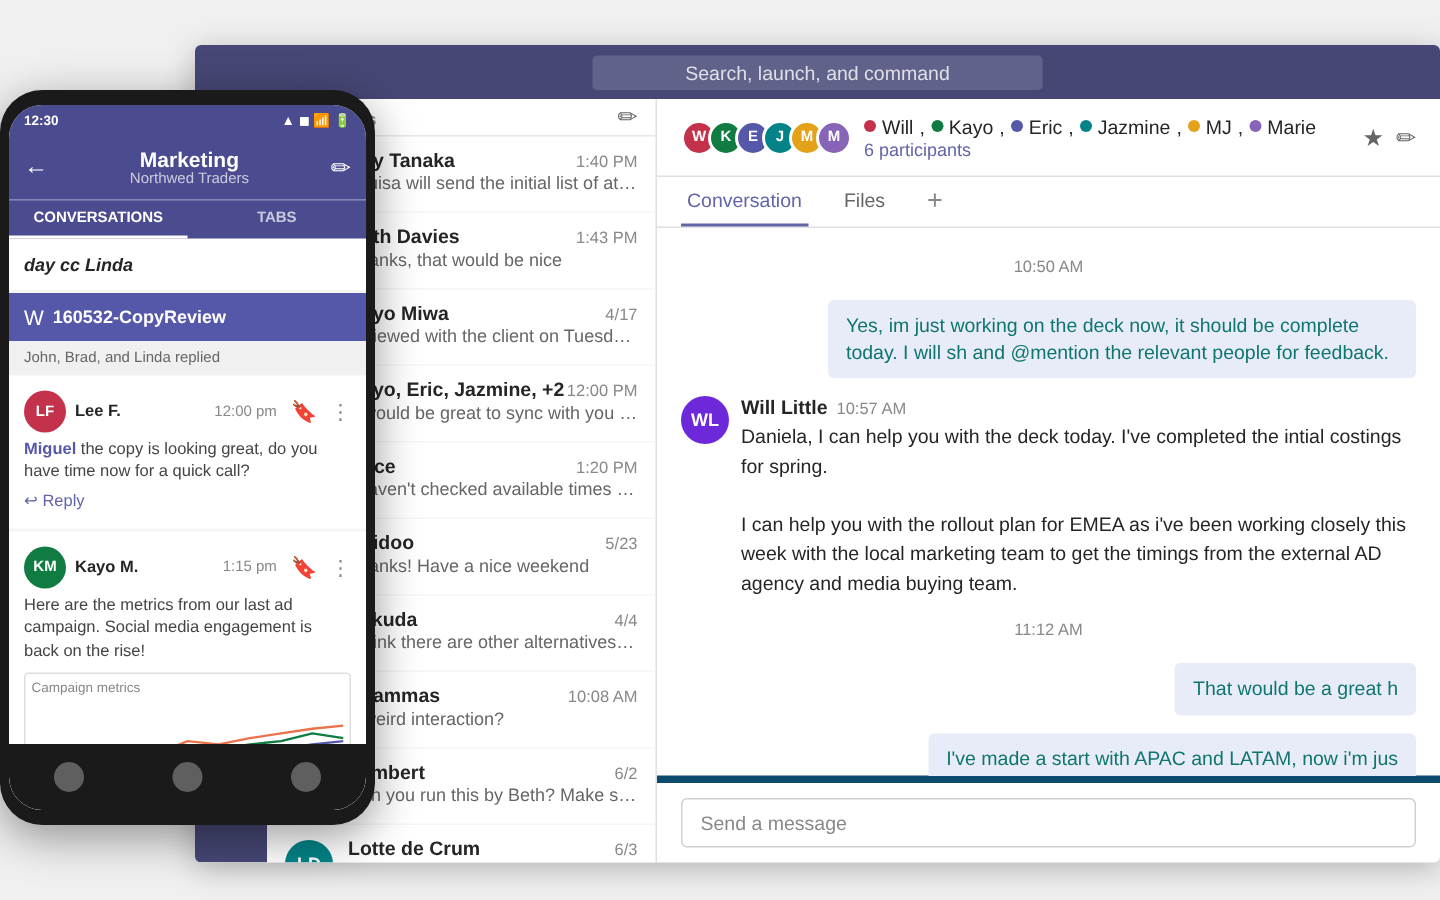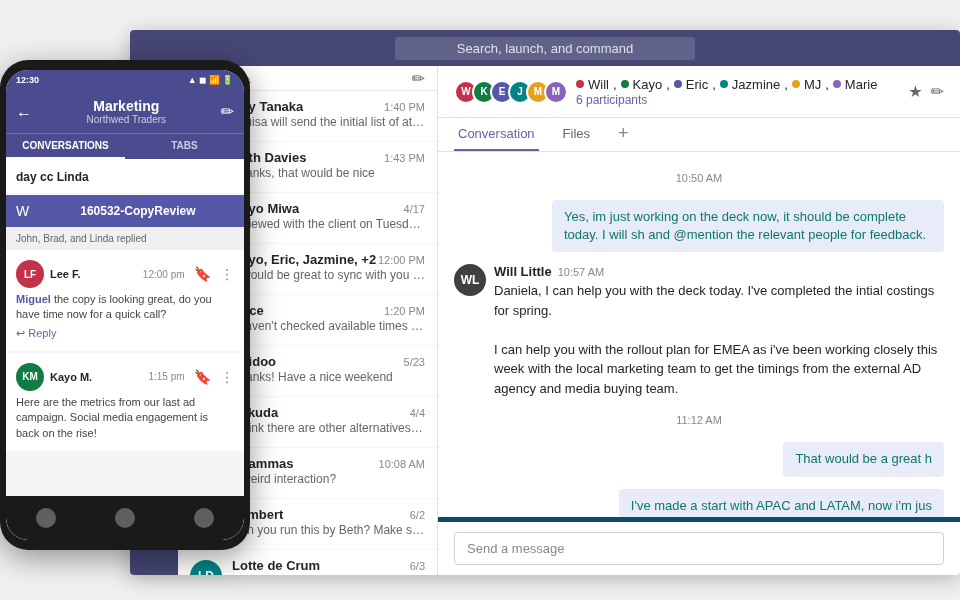--- a/index.html
+++ b/index.html
@@ -441,20 +441,21 @@
       flex: 1;
       overflow-y: auto;
       background: #f5f5f5;
     }
 
     .phone-conversation-item {
       background: #fff;
       margin-bottom: 2px;
       padding: 8px 10px;
       cursor: pointer;
+      font-style: italic;
     }
 
     .phone-conv-title {
       font-size: 12px;
       font-weight: 600;
       color: #252525;
     }
 
     .phone-message-item {
       padding: 10px;
@@ -568,21 +569,20 @@
 
     .phone-selected-item {
       background: #5558a8;
       padding: 8px 10px;
     }
 
     .phone-selected-title {
       color: #fff;
       font-size: 12px;
       font-weight: 600;
-      margin-left: 45px;
     }
 
     .phone-chart-mini {
       width: 100%;
       height: 60px;
       margin-top: 4px;
     }
 
     .reply-link {
       font-size: 11px;
@@ -771,21 +771,21 @@
       <div class="chat-tabs">
         <div class="chat-tab active">Conversation</div>
         <div class="chat-tab">Files</div>
         <div class="chat-tab-add">+</div>
       </div>
 
       <div class="messages-area" id="messages-area">
           <div class="message-timestamp-center">10:50 AM</div>
           <div class="message-bubble-right">Yes, im just working on the deck now, it should be complete today. I will sh and @mention the relevant people for feedback.</div>
           <div class="message-row">
-            <div class="message-row-avatar" style="background: #404040;">WL</div>
+            <div class="message-row-avatar" style="background: #6d28d9;">WL</div>
             <div class="message-content">
               <div class="message-sender-row">
         <span class="message-sender-name">Will Little</span>
         <span class="message-time">10:57 AM</span>
       </div>
               <div class="message-text" style="white-space: pre-wrap;">Daniela, I can help you with the deck today. I've completed the intial costings for spring.
 
 I can help you with the rollout plan for EMEA as i've been working closely this week with the local marketing team to get the timings from the external AD agency and media buying team.</div>
             </div>
           </div>
@@ -856,20 +856,28 @@
       <div class="phone-message-item">
         <div class="phone-msg-header">
           <div class="phone-msg-avatar" style="background:#107c41;">KM</div>
           <span class="phone-msg-sender">Kayo M.</span>
           <span class="phone-msg-time">1:15 pm</span>
           <span style="font-size:14px; color:#c4314b; margin-left:4px;">🔖</span>
           <span style="font-size:14px; color:#888; margin-left:2px;">⋮</span>
         </div>
         <div class="phone-msg-text">Here are the metrics from our last ad campaign. Social media engagement is back on the rise!</div>
 
+        <div style="margin-top:6px; border:1px solid #ddd; border-radius:3px; padding:4px; background:#fff;">
+          <div style="font-size:9px; color:#888; margin-bottom:2px;">Campaign metrics</div>
+          <svg class="phone-chart-mini" viewBox="0 0 200 50" xmlns="http://www.w3.org/2000/svg">
+            <polyline points="0,40 20,35 40,38 60,25 80,28 100,20 120,22 140,18 160,15 180,12 200,10" fill="none" stroke="#e8734a" stroke-width="1.5"></polyline>
+            <polyline points="0,45 20,42 40,40 60,35 80,30 100,28 120,25 140,22 160,20 180,15 200,18" fill="none" stroke="#107c41" stroke-width="1.5"></polyline>
+            <polyline points="0,48 20,46 40,44 60,42 80,38 100,35 120,30 140,28 160,25 180,22 200,20" fill="none" stroke="#5558a8" stroke-width="1.5"></polyline>
+          </svg>
+        </div>
       </div>
     </div>
 
     <div class="phone-bottom-nav">
       <div class="phone-nav-icon"></div>
       <div class="phone-nav-icon"></div>
       <div class="phone-nav-icon"></div>
     </div>
   </div>
 </div>

